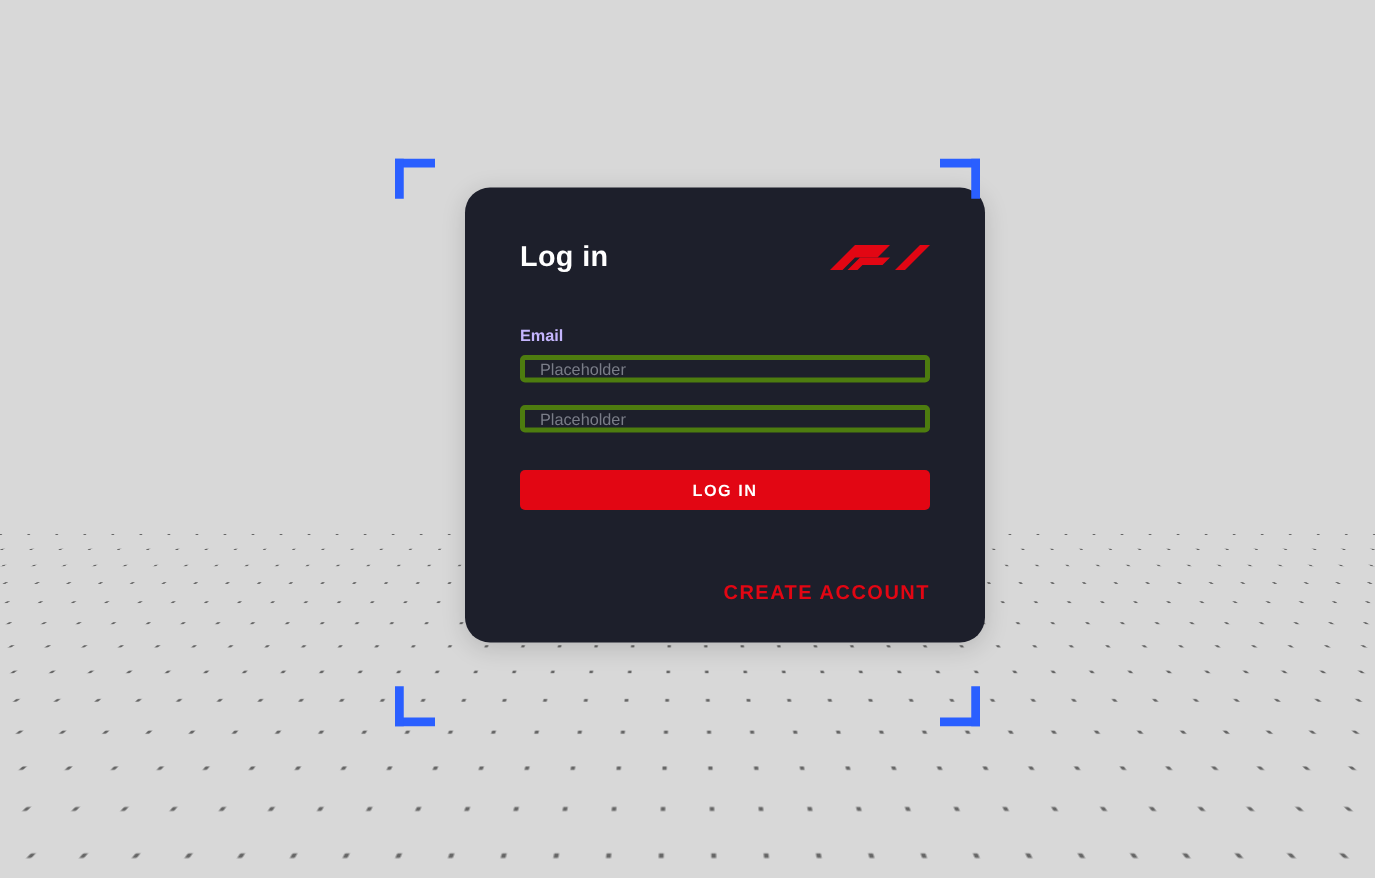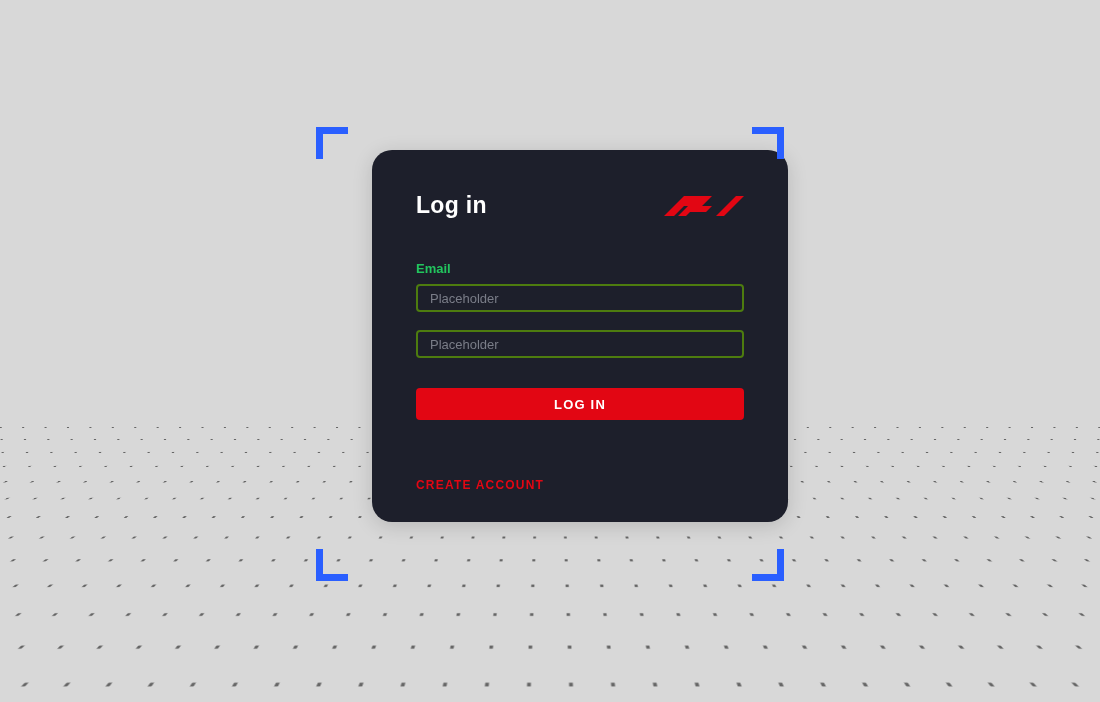--- a/index.html
+++ b/index.html
@@ -93,33 +93,33 @@
       width: 80px;
       height: 20px;
     }
 
     .form-group {
       margin-bottom: 18px;
     }
 
     .field-label {
       display: block;
-      color: #22c55e;
+      color: #c4b5fd;
       font-size: 13px;
       font-weight: 600;
       margin-bottom: 8px;
     }
 
     .text-input {
       width: 100%;
       height: 22px;
       background: transparent;
-      border: 2px solid #4d7c0f;
+      border: 4px solid #4d7c0f;
       border-radius: 4px;
-      padding: 12px 12px;
+      padding: 0 12px;
       color: #ffffff;
       font-size: 13px;
       outline: none;
     }
 
     .text-input::placeholder {
       color: #7a7d88;
     }
 
     .login-btn {
@@ -131,23 +131,23 @@
       color: #ffffff;
       font-size: 13px;
       font-weight: 700;
       letter-spacing: 1.2px;
       cursor: pointer;
       margin-top: 12px;
     }
 
     .create-account {
       display: block;
-      text-align: left;
+      text-align: right;
       color: #e20613;
-      font-size: 12px;
+      font-size: 16px;
       font-weight: 700;
       letter-spacing: 1.2px;
       margin-top: 58px;
       cursor: pointer;
       text-decoration: none;
     }
   </style>
 </head>
 <body>
 

